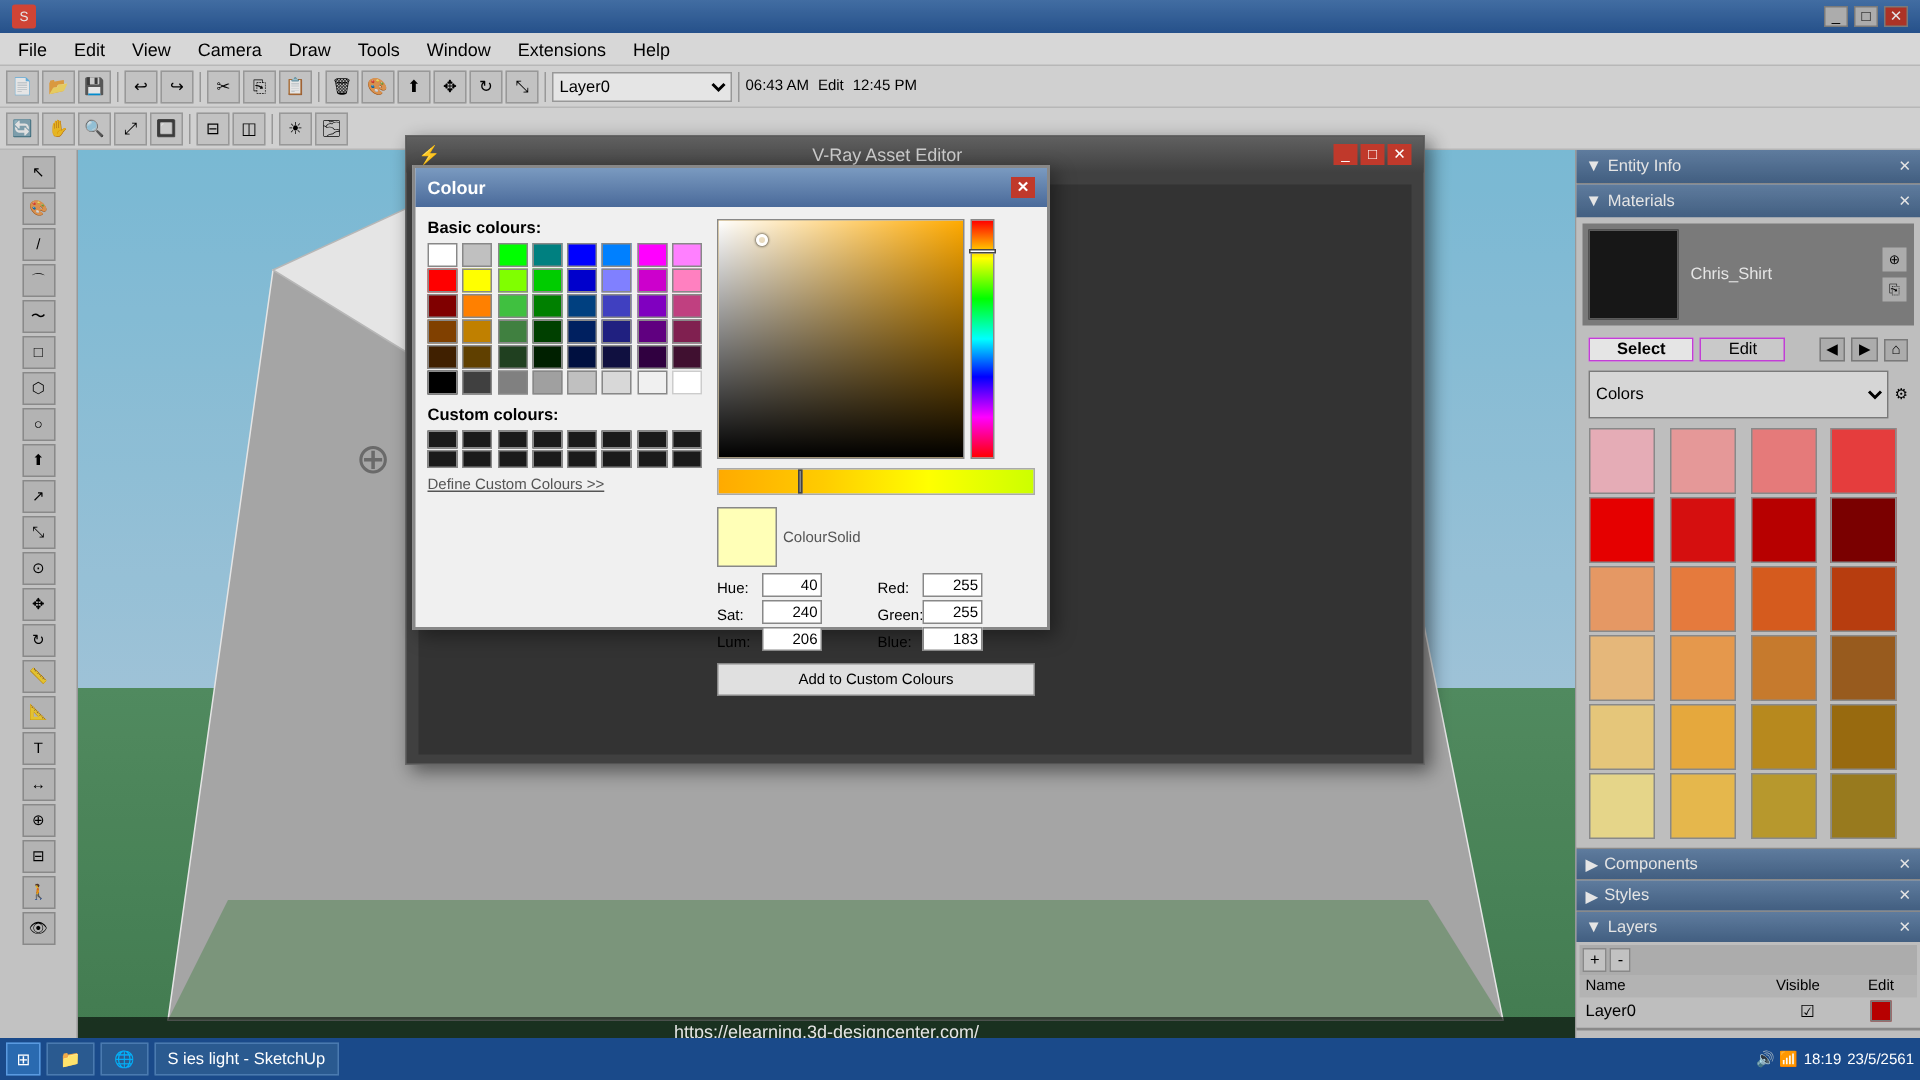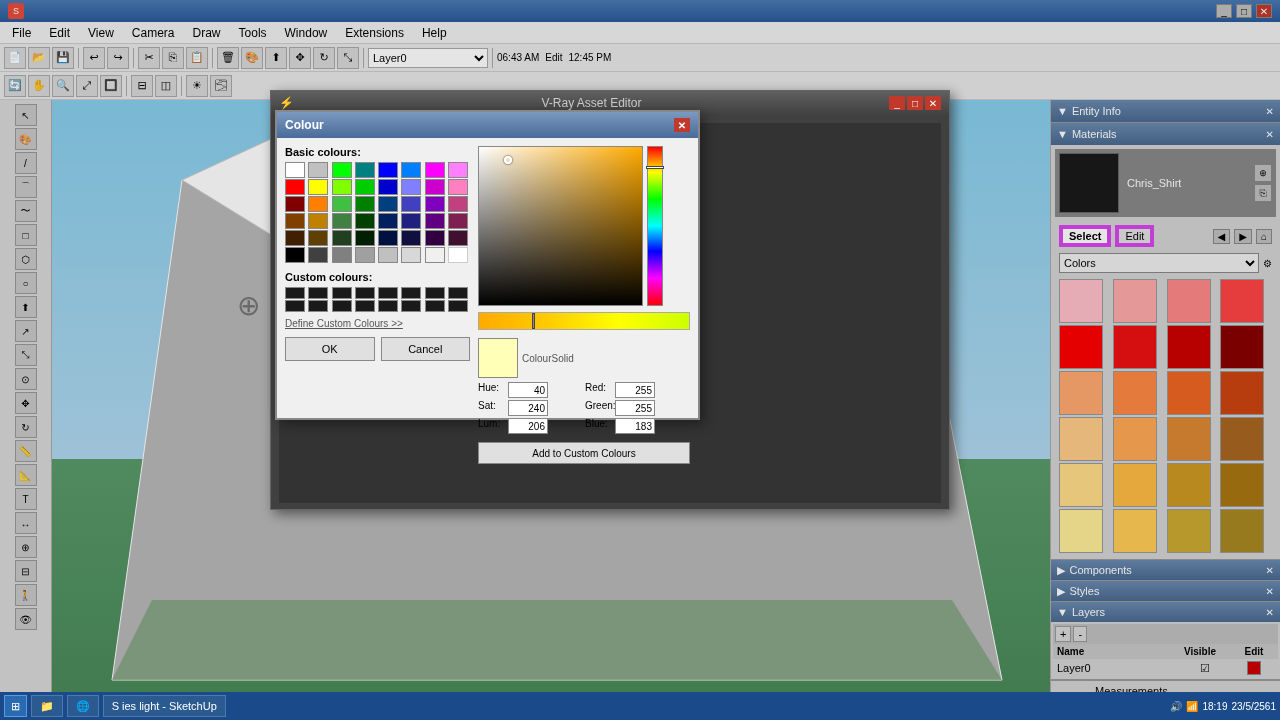--- a/index.html
+++ b/index.html
@@ -80,27 +80,27 @@
     }
     .mat-swatch { width: 60px; height: 60px; background: #1a1a1a; border: 1px solid #666; }
     .mat-name { color: white; font-size: 11px; }
     .mat-tool-btn { width: 18px; height: 18px; background: #c0c0c0; border: 1px solid #888; cursor: pointer; font-size: 9px; display: flex; align-items: center; justify-content: center; }
 
     .select-edit-row {
       display: flex; align-items: center; gap: 4px; padding: 4px;
       background: #d4d4d4;
     }
     .sel-label { font-size: 11px; font-weight: bold; }
-    .sel-btn { padding: 1px 6px; font-size: 11px; border: 4px solid #d946ef; background: #e0e0e0; cursor: pointer; }
+    .sel-btn { padding: 1px 18px; font-size: 11px; border: 1px solid #d946ef; background: #e0e0e0; cursor: pointer; }
     .sel-btn.active { background: white; }
 
     .colors-dropdown-row {
       display: flex; align-items: center; gap: 4px; padding: 2px 4px; background: #d4d4d4;
     }
-    .colors-select { flex: 1; height: 20px; font-size: 11px; border: 1px solid #888; }
+    .colors-select { flex: 1; height: 32px; font-size: 11px; border: 1px solid #888; }
 
     
     .swatches-area {
       background: #d4d4d4; padding: 4px; height: 280px; overflow-y: auto;
     }
     .swatches-grid {
       display: grid; grid-template-columns: repeat(4, 1fr); gap: 2px;
     }
     .swatch-cell {
       width: 44px; height: 44px; cursor: pointer; border: 1px solid #999;
@@ -108,21 +108,21 @@
 
     
     .small-panel-header {
       height: 20px; background: linear-gradient(to bottom, #6a8ab0, #4a6a90);
       display: flex; align-items: center; padding: 0 6px; color: white; font-size: 11px;
       cursor: pointer;
     }
     .layers-row { display: flex; align-items: center; padding: 2px 4px; gap: 4px; font-size: 11px; }
     .layers-header-row {
       display: flex; align-items: center; padding: 2px 4px;
-      background: #c8c8c8; font-size: 10px; font-weight: bold;
+      background: #c8c8c8; font-size: 10px; font-weight: normal;
     }
     .layers-col-name { flex: 1; }
     .layers-col-vis { width: 50px; text-align: left; }
     .layers-col-color { width: 40px; text-align: center; }
 
     
     #statusbar {
       width: 100%; height: 22px; background: #d8d8d8;
       display: flex; align-items: center; padding: 0 8px; gap: 8px;
       border-top: 1px solid #aaa; font-size: 11px;
@@ -185,21 +185,21 @@
     }
 
     
     .colour-right { flex: 1; display: flex; flex-direction: column; gap: 4px; }
 
     .color-preview-row { display: flex; align-items: center; gap: 4px; margin-top: 4px; }
     .color-preview-box { width: 40px; height: 40px; background: #ffffcc; border: 1px solid #888; }
     .colour-solid-label { font-size: 10px; color: #555; }
 
     .hsv-row { display: grid; grid-template-columns: 1fr 1fr; gap: 2px; font-size: 10px; }
-    .hsv-field { display: flex; align-items: flex-start; gap: 2px; }
+    .hsv-field { display: flex; align-items: flex-end; gap: 2px; }
     .hsv-label { width: 28px; }
     .hsv-input { width: 40px; height: 16px; border: 1px solid #888; font-size: 10px; text-align: right; padding-right: 2px; }
 
     .add-custom-btn {
       width: 100%; height: 22px; border: 1px solid #888; background: #e0e0e0;
       cursor: pointer; font-size: 10px; margin-top: 4px;
     }
 
     
     #taskbar {
@@ -370,20 +370,21 @@
         <line x1="740" y1="200" x2="765" y2="175"></line>
           <line x1="800" y1="200" x2="825" y2="175"></line>
         <line x1="765" y1="175" x2="825" y2="175"></line>
         <line x1="825" y1="115" x2="825" y2="175"></line>
       </g>
 
       <text x="185" y="215" font-size="28" fill="#666" opacity="0.8">⊕</text>
       <text x="325" y="285" font-size="22" fill="#666" opacity="0.8">⊕</text>
     </svg>
 
+    <div class="viewport-url">https://elearning.3d-designcenter.com/</div>
   </div>
 
   <div id="right-panel">
 
     <div class="panel-section">
       <div class="panel-header">
         <span class="arrow">▼</span>
         <span>Entity Info</span>
         <span style="margin-left:auto;font-size:10px;">✕</span>
       </div>
@@ -618,24 +619,20 @@
           <div class="cc-cell"></div>
           <div class="cc-cell"></div>
           <div class="cc-cell"></div>
           <div class="cc-cell"></div>
           <div class="cc-cell"></div>
           <div class="cc-cell"></div>
         </div>
 
         <span class="define-custom-btn">Define Custom Colours &gt;&gt;</span>
 
-        <div class="ok-cancel-row">
-          <button class="dlg-btn">OK</button>
-          <button class="dlg-btn">Cancel</button>
-        </div>
       </div>
 
       <div class="colour-right">
         <div style="display:flex;gap:4px;">
 
           <div class="spectrum-main">
             <div class="spectrum-hue-bg" style="background:hsl(40,100%,50%);"></div>
             <div class="spectrum-white-overlay"></div>
             <div class="spectrum-black-overlay"></div>
             <div class="spectrum-cursor" style="top:8%;left:18%;"></div>

